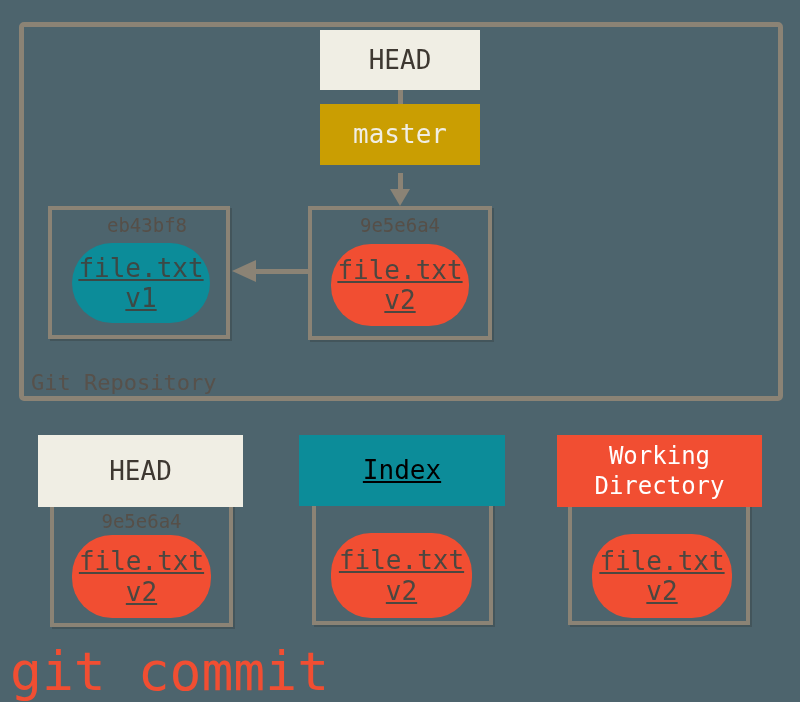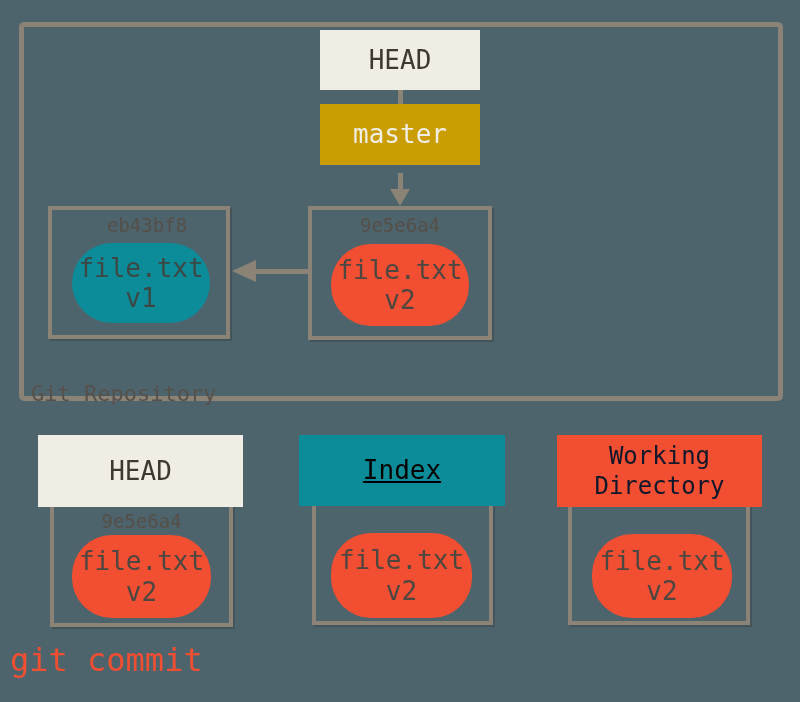--- a/index.html
+++ b/index.html
@@ -35,21 +35,21 @@
     align-items: center;
     justify-content: center;
     text-align: center;
     font-size: 26px;
     line-height: 1.25;
     z-index: 3;
   }
   .hdr.cream { background: #F0EEE4; color: #3E3831; }
   .hdr.gold  { background: #CA9E02; color: #F0EEE4; }
   .hdr.teal  { background: #0C8C99; color: #000000; text-decoration: underline; }
-  .hdr.red   { background: #F14E32; color: #0f172a; }
+  .hdr.red   { background: #F14E32; color: #ffffff; }
   
   .cbox {
     border: 4px solid #8B8375;
     box-sizing: border-box;
     box-shadow: 2px 2px 0 rgba(40,40,40,0.25);
     z-index: 1;
   }
   .hash {
     font-size: 19px;
     color: #564F48;
@@ -59,20 +59,21 @@
   
   .blob {
     border-radius: 40px;
     display: flex;
     flex-direction: column;
     align-items: center;
     justify-content: center;
     font-size: 26px;
     line-height: 1.16;
     z-index: 2;
+    text-decoration: underline;
   }
   .blob.teal { background: #0C8C99; color: #3D4845; }
   .blob.red  { background: #F14E32; color: #4C4740; }
   
   .vline { width: 5px; background: #8B8375; z-index: 0; }
   .hline { height: 5px; background: #8B8375; z-index: 0; }
   .arrow-down {
     width: 0; height: 0;
     border-left: 10px solid transparent;
     border-right: 10px solid transparent;
@@ -80,33 +81,33 @@
     z-index: 0;
   }
   .arrow-left {
     width: 0; height: 0;
     border-top: 11px solid transparent;
     border-bottom: 11px solid transparent;
     border-right: 24px solid #8B8375;
     z-index: 0;
   }
   .command {
-    font-size: 32px;
+    font-size: 53px;
     color: #F14E32;
     white-space: nowrap;
     z-index: 1;
   }
 </style>
 </head>
 <body>
 
 <div id="stage">
 
   <div class="abs repo-rect" style="left:19px; top:22px; width:764px; height:379px;"></div>
-  <div class="abs repo-label" style="left:31px; top:370px;margin-top:11px;">Git Repository</div>
+  <div class="abs repo-label" style="left:31px; top:370px;">Git Repository</div>
 
   <div class="abs hdr cream" style="left:320px; top:30px; width:160px; height:60px;">
     <span>HEAD</span>
   </div>
 
   <div class="abs vline" style="left:398px; top:88px; height:26px;"></div>
 
   <div class="abs hdr gold" style="left:320px; top:104px; width:160px; height:61px;">
     <span>master</span>
   </div>

